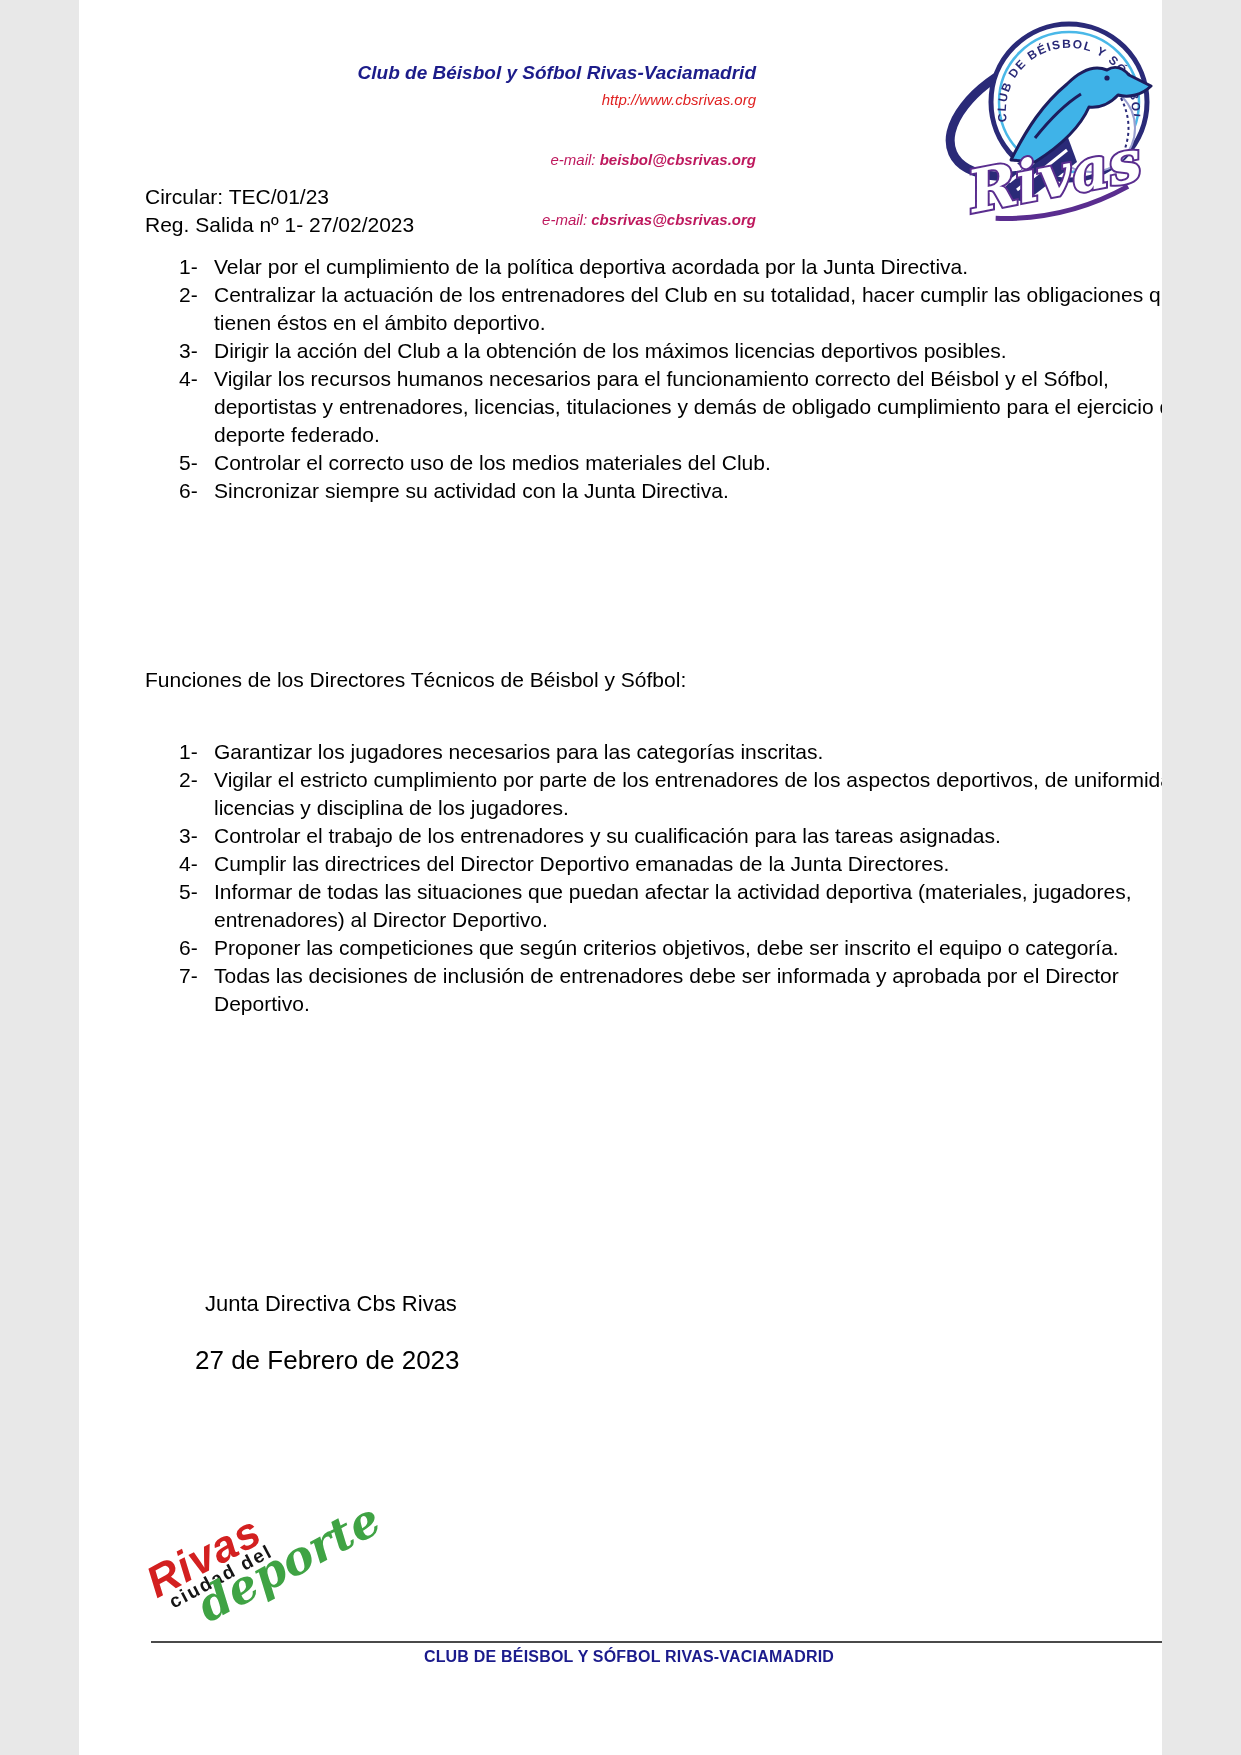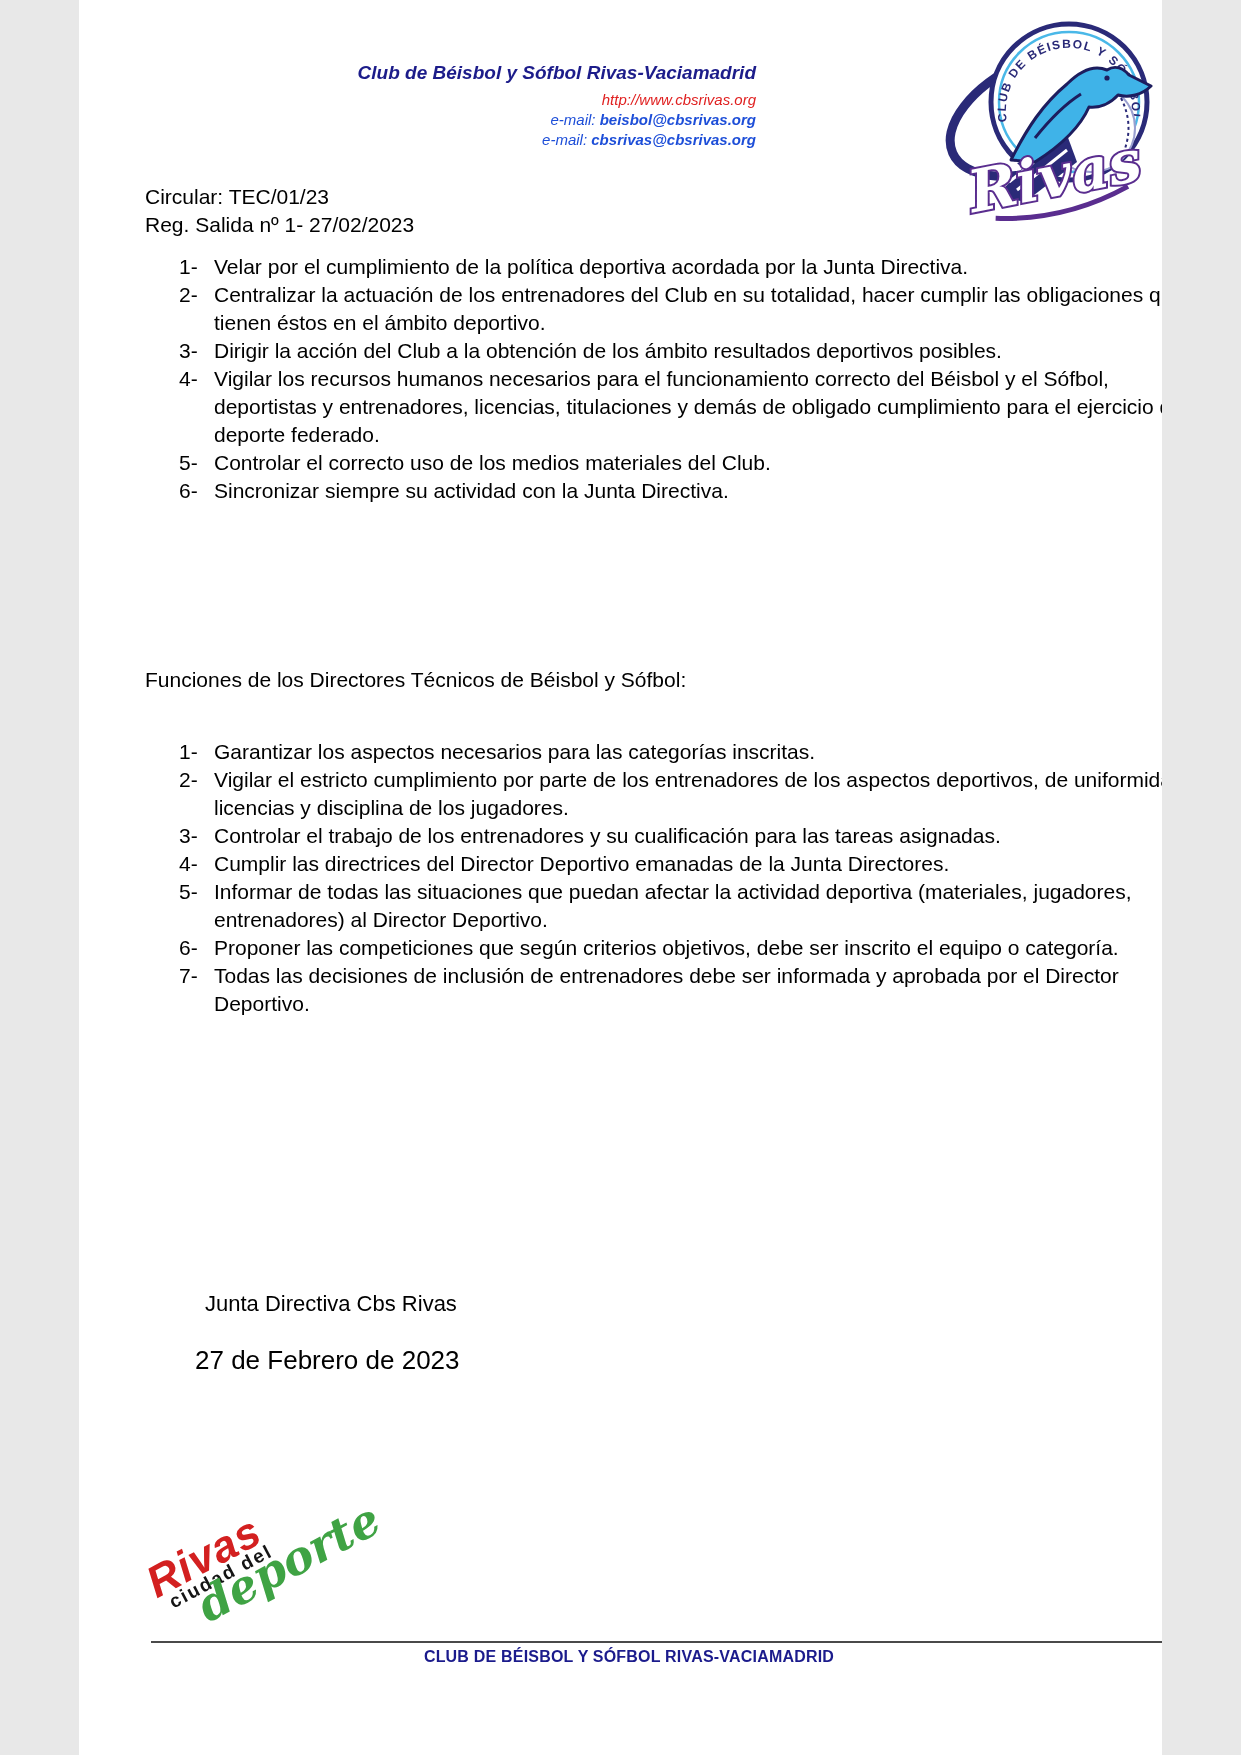--- a/index.html
+++ b/index.html
@@ -9,21 +9,21 @@
     font-family:"Liberation Sans", sans-serif; color:#000;
   }
 
   
   .letterhead {
     position:absolute; top:60px; right:406px; text-align:right;
     font-style:italic; white-space:nowrap;
   }
   .club-name { font-size:19px; font-weight:bold; color:#1c1c8a; line-height:26px; margin-bottom:4px; }
   .website   { font-size:15px; color:#e02020; line-height:20px; }
-  .email-line{ font-size:15px; color:#1d4ed8; line-height:20px; }
+  .email-line{ font-size:15px; color:#be185d; line-height:20px;margin-top:40px; }
   .email-addr{ font-weight:bold; }
 
   
   .club-logo { position:absolute; left:860px; top:10px; width:236px; height:228px; }
 
   
   .doc-body { position:absolute; left:66px; top:183px; width:1069px; font-size:21px; line-height:28px; }
   .doc-line { margin:0; }
   .num-list { list-style:none; margin:14px 0 0 0; padding:0 0 0 34px; }
   .num-list li { display:flex; }
@@ -106,42 +106,42 @@
       <li>
           <span class="num">1-</span>
           <span class="txt">Velar por el cumplimiento de la política deportiva acordada por la Junta Directiva.</span>
         </li>
       <li>
           <span class="num">2-</span>
           <span class="txt">Centralizar la actuación de los entrenadores del Club en su totalidad, hacer cumplir las obligaciones que tienen éstos en el ámbito deportivo.</span>
         </li>
       <li>
           <span class="num">3-</span>
-          <span class="txt">Dirigir la acción del Club a la obtención de los ámbito resultados deportivos posibles.</span>
+          <span class="txt">Dirigir la acción del Club a la obtención de los máximos licencias deportivos posibles.</span>
         </li>
       <li>
           <span class="num">4-</span>
           <span class="txt">Vigilar los recursos humanos necesarios para el funcionamiento correcto del Béisbol y el Sófbol, deportistas y entrenadores, licencias, titulaciones y demás de obligado cumplimiento para el ejercicio del deporte federado.</span>
         </li>
       <li>
           <span class="num">5-</span>
           <span class="txt">Controlar el correcto uso de los medios materiales del Club.</span>
         </li>
       <li>
           <span class="num">6-</span>
           <span class="txt">Sincronizar siempre su actividad con la Junta Directiva.</span>
         </li>
     </ol>
 
     <p class="doc-line section2-title">Funciones de los Directores Técnicos de Béisbol y Sófbol:</p>
 
     <ol class="num-list second">
       <li>
           <span class="num">1-</span>
-          <span class="txt">Garantizar los aspectos necesarios para las categorías inscritas.</span>
+          <span class="txt">Garantizar los jugadores necesarios para las categorías inscritas.</span>
         </li>
       <li>
           <span class="num">2-</span>
           <span class="txt">Vigilar el estricto cumplimiento por parte de los entrenadores de los aspectos deportivos, de uniformidad, licencias y disciplina de los jugadores.</span>
         </li>
       <li>
           <span class="num">3-</span>
           <span class="txt">Controlar el trabajo de los entrenadores y su cualificación para las tareas asignadas.</span>
         </li>
       <li>

